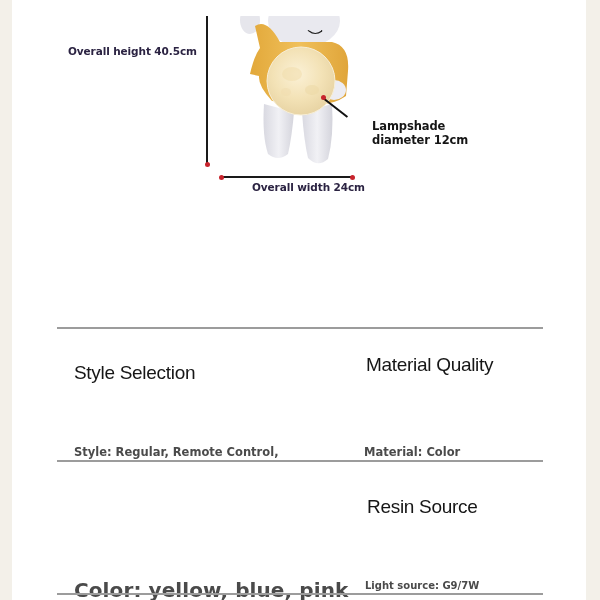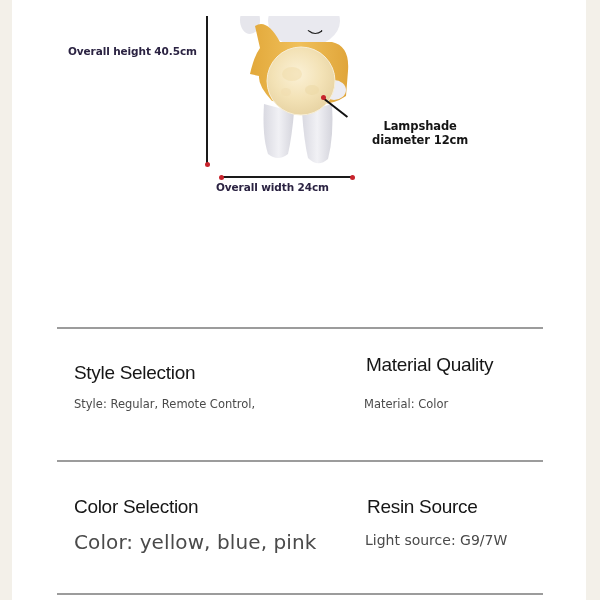--- a/index.html
+++ b/index.html
@@ -19,21 +19,21 @@
 
     
     .dim-label {
       position: absolute;
       font-weight: bold;
       font-size: 10.5px;
       color: #2b2342;
       white-space: nowrap;
       letter-spacing: -0.1px;
     }
-    .dim-label.black { color: #151515; font-size: 11.5px; line-height: 14px; text-align: center; }
+    .dim-label.black { color: #151515; font-size: 11.5px; line-height: 14px; }
     .vline {
       position: absolute;
       left: 194px; top: 0;
       width: 2px; height: 148px;
       background: #1a1a1a;
     }
     .hline {
       position: absolute;
       left: 209px; top: 160px;
       width: 131px; height: 2px;
@@ -66,27 +66,28 @@
     .sec-title {
       position: absolute;
       font-family: Liberation Sans, sans-serif;
       font-size: 19px;
       color: #161616;
       white-space: nowrap;
       letter-spacing: -0.3px;
     }
     .sec-value {
       position: absolute;
-      font-weight: normal;
+      font-weight: bold;
       color: #4a4a4a;
       white-space: nowrap;
       font-size: 11.5px;
+      margin-top: 48px;
     }
     .sec-value.large { font-size: 20px; letter-spacing: 0.1px; }
-    .sec-value.small { font-size: 14px; }
+    .sec-value.small { font-size: 10px; }
   </style>
 </head>
 <body>
 
 <div class="page">
 
   <div class="figure">
     <svg class="abs" style="left:0;top:0" width="574" height="200" viewBox="0 0 574 200">
       <defs>
         <radialGradient id="moonG" cx="45%" cy="40%" r="60%">
@@ -131,37 +132,36 @@
     <div class="dot" style="left:193px;top:146px"></div>
 
     <div class="hline"></div>
     <div class="dot" style="left:207px;top:159px"></div>
     <div class="dot" style="left:338px;top:159px"></div>
 
     <div class="leader"></div>
     <div class="dot" style="left:309px;top:79px"></div>
 
     <div class="dim-label" style="left:56px;top:29px">Overall height 40.5cm</div>
-    <div class="dim-label" style="left:204px;top:165px">Overall width 24cm</div>
+    <div class="dim-label" style="left:240px;top:165px">Overall width 24cm</div>
     <div class="dim-label black" style="left:360px;top:103px">
       <div>Lampshade</div>
       <div>diameter 12cm</div>
     </div>
   </div>
 
   <div class="divider" style="top:327px"></div>
 
   <div class="sec-title" style="left:62px;top:362px">Style Selection</div>
   <div class="sec-value" style="left:62px;top:397px">Style: Regular, Remote Control,</div>
 
   <div class="sec-title" style="left:354px;top:354px">Material Quality</div>
   <div class="sec-value" style="left:352px;top:397px">Material: Color</div>
 
   <div class="divider" style="top:460px"></div>
 
-  <div class="sec-title" style="left:62px;top:496px">Color Selection</div>
   <div class="sec-value large" style="left:62px;top:530px">Color: yellow, blue, pink</div>
 
   <div class="sec-title" style="left:355px;top:496px">Resin Source</div>
   <div class="sec-value small" style="left:353px;top:532px">Light source: G9/7W</div>
 
   <div class="divider" style="top:593px"></div>
 </div>
 
 </body></html>

